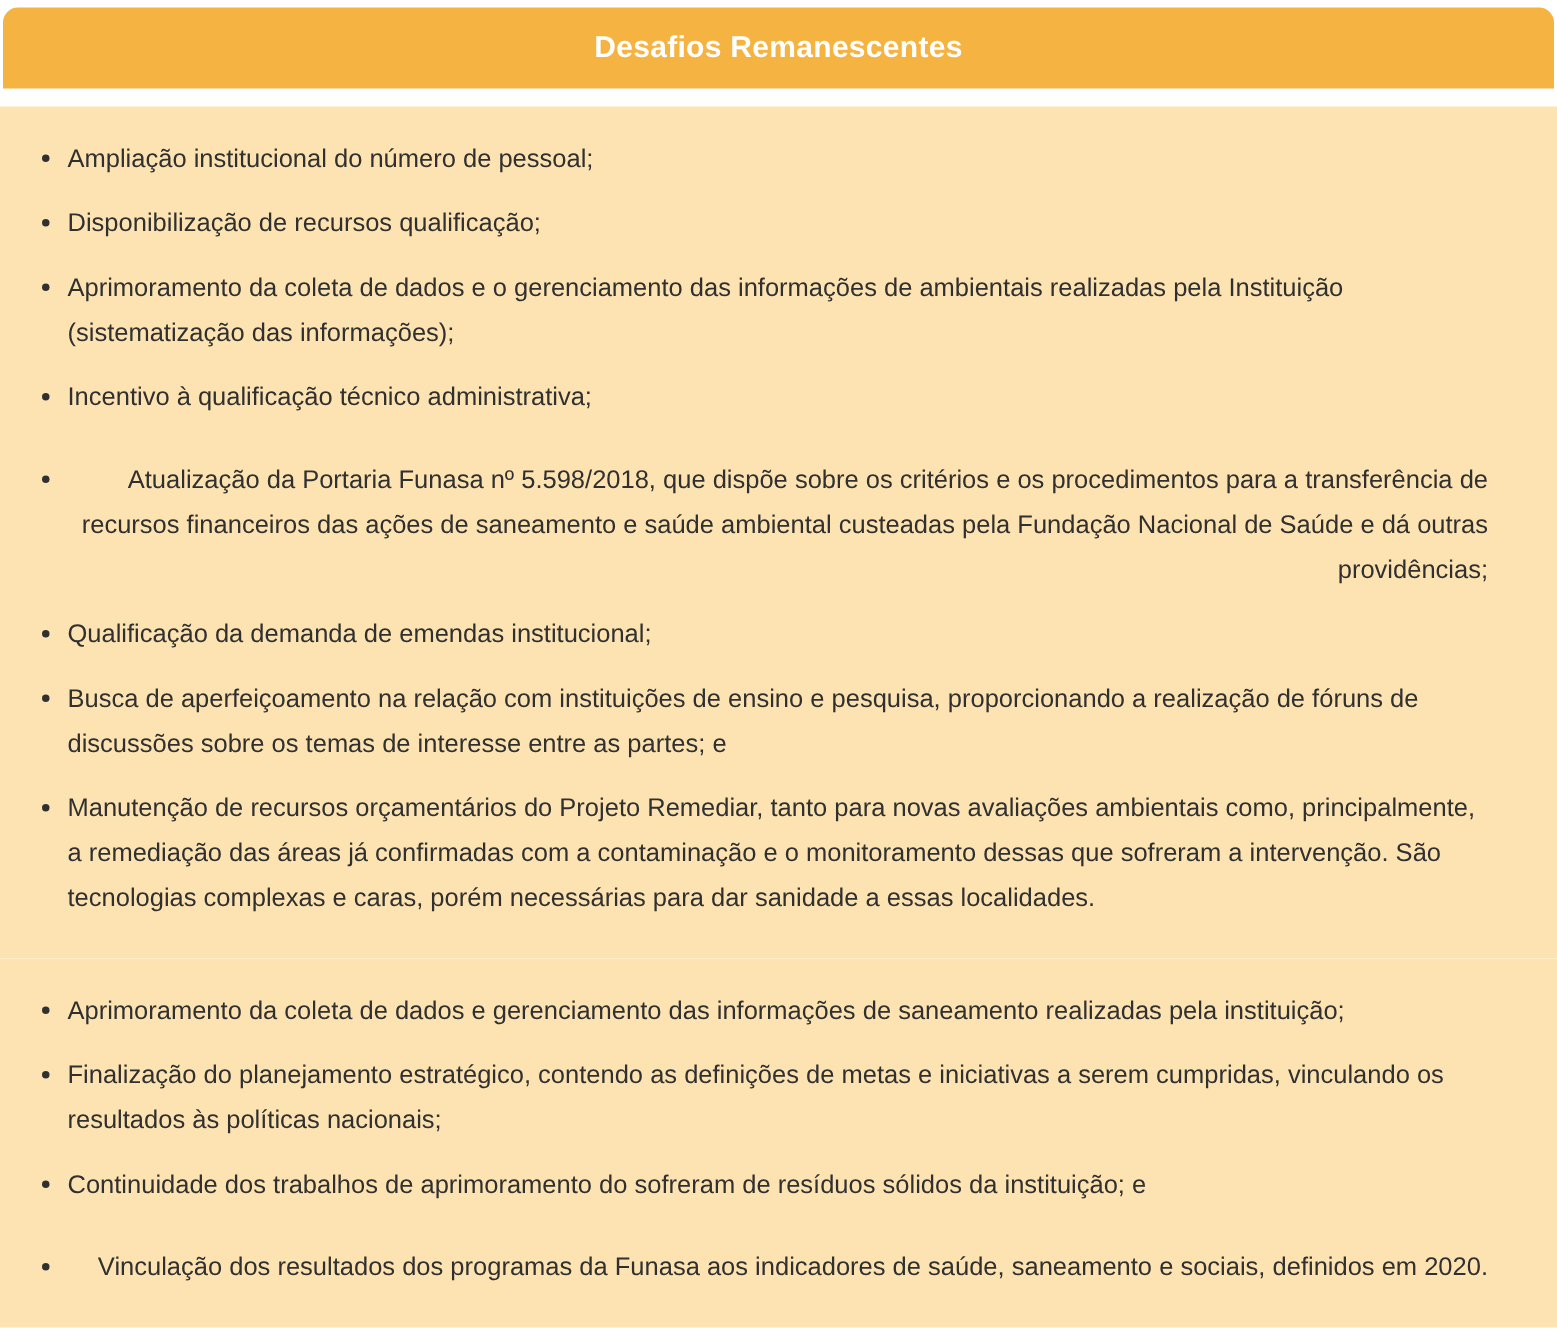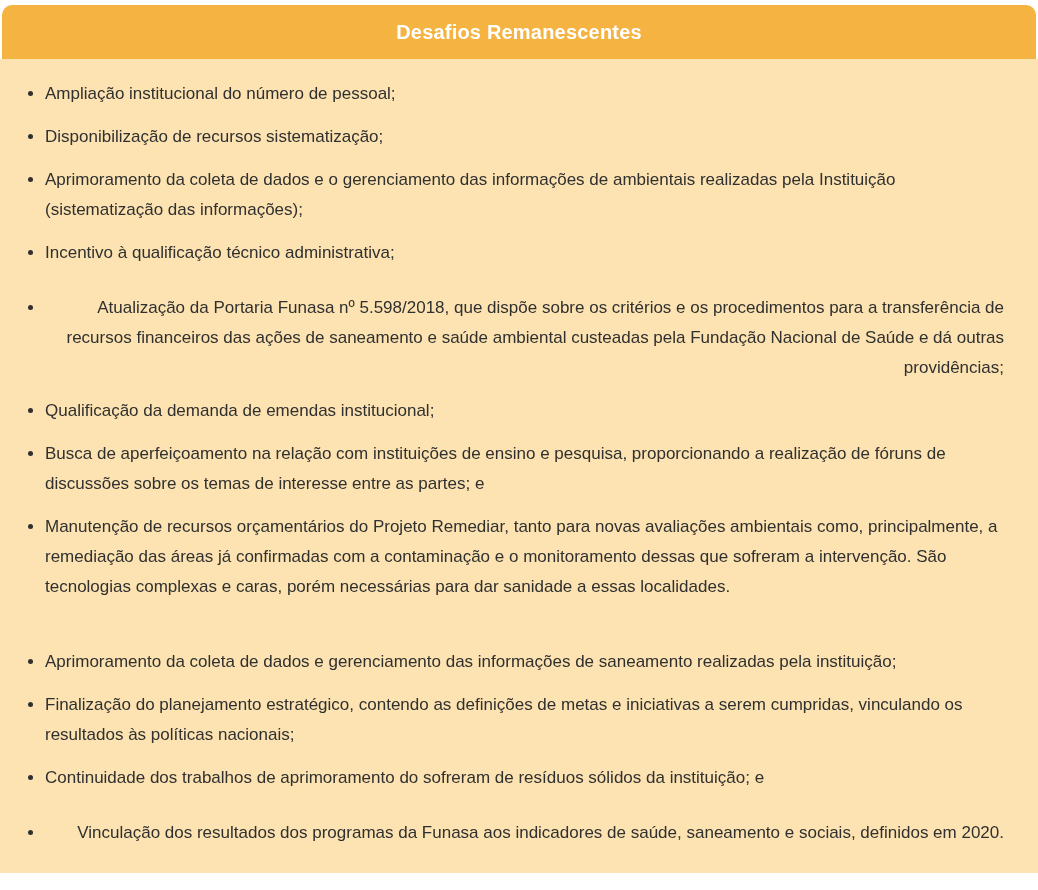--- a/index.html
+++ b/index.html
@@ -18,21 +18,21 @@
     background:var(--page-bg);
     font-family:"Liberation Sans","DejaVu Sans",sans-serif;
     color:var(--text);
     overflow:hidden;
   }
   main{
     width:1038px;
     height:890px;
   }
   .band{
-    margin:0 2px;
+    margin:12px 2px;
     height:55px;
     background:var(--accent);
     border-radius:10px 10px 0 0;
     display:flex;
     align-items:center;
     justify-content:center;
     text-align:center;
   }
   .band.first{
     margin-top:5px;
@@ -40,21 +40,21 @@
   }
   .band h1{
     margin:0;
     font-size:20px;
     font-weight:bold;
     color:var(--header-text);
     letter-spacing:0.2px;
   }
   .panel{
     background:var(--panel);
-    padding:7px 34px 12px 0;
+    padding:7px 46px 12px 0;
   }
   .panel ul{
     list-style:disc outside;
     margin:0;
     padding-left:45px;
   }
   .panel li{
     font-size:17px;
     line-height:30px;
     margin:13px 0;
@@ -69,21 +69,21 @@
 
 <main>
 
   <section>
     <header class="band first">
       <h1>Desafios Remanescentes</h1>
     </header>
     <div class="panel">
       <ul>
         <li>Ampliação institucional do número de pessoal;</li>
-        <li>Disponibilização de recursos sistematização;</li>
+        <li>Disponibilização de recursos qualificação;</li>
         <li>Aprimoramento da coleta de dados e o gerenciamento das informações de ambientais realizadas pela Instituição (sistematização das informações);</li>
         <li>Incentivo à qualificação técnico administrativa;</li>
         <li class="gap-extra">Atualização da Portaria Funasa nº 5.598/2018, que dispõe sobre os critérios e os procedimentos para a transferência de recursos financeiros das ações de saneamento e saúde ambiental custeadas pela Fundação Nacional de Saúde e dá outras providências;</li>
         <li>Qualificação da demanda de emendas institucional;</li>
         <li>Busca de aperfeiçoamento na relação com instituições de ensino e pesquisa, proporcionando a realização de fóruns de discussões sobre os temas de interesse entre as partes; e</li>
         <li>Manutenção de recursos orçamentários do Projeto Remediar, tanto para novas avaliações ambientais como, principalmente, a remediação das áreas já confirmadas com a contaminação e o monitoramento dessas que sofreram a intervenção. São tecnologias complexas e caras, porém necessárias para dar sanidade a essas localidades.</li>
       </ul>
     </div>
   </section>
 

